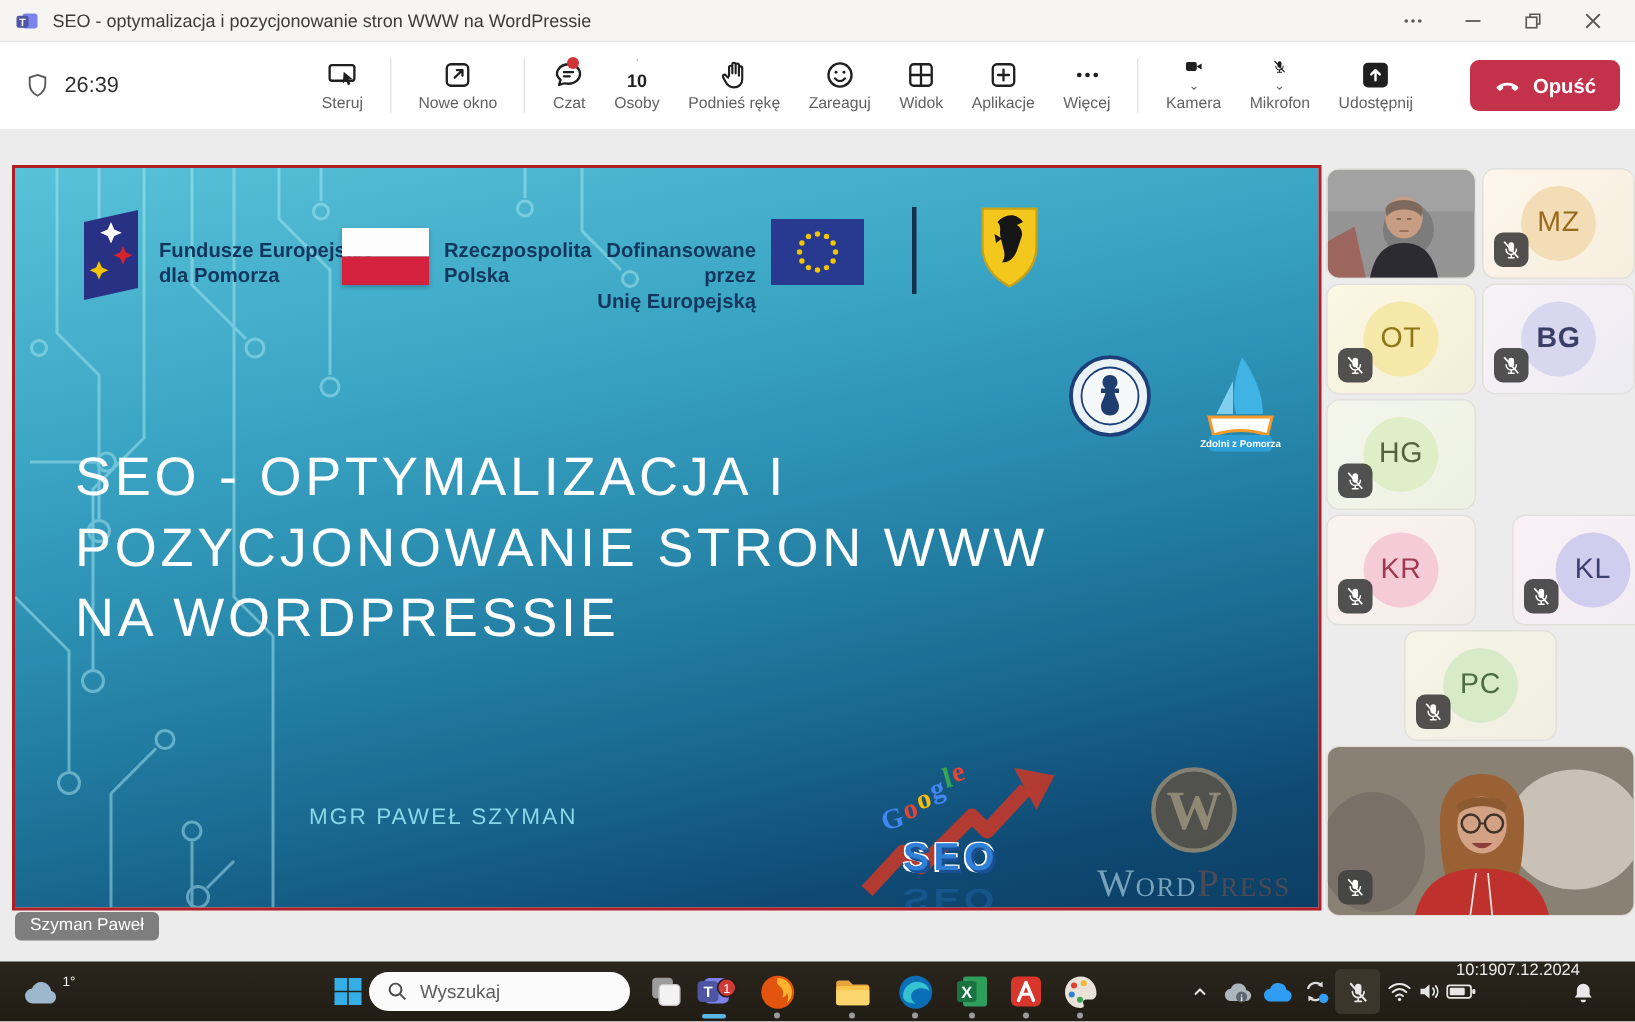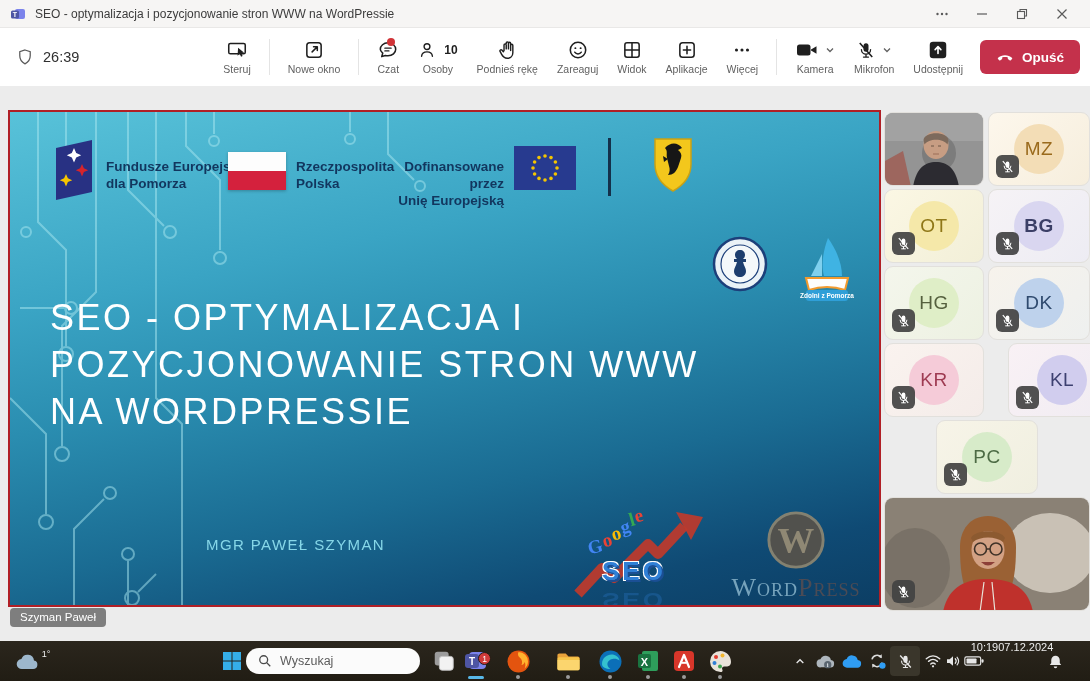--- a/index.html
+++ b/index.html
@@ -12,26 +12,26 @@
   .tb-title{font-size:12px;color:#3c3c3c;margin-left:9px;white-space:nowrap;}
   .tb-ctrls{position:absolute;right:8px;top:0;height:28px;display:flex;align-items:center;}
   .tb-ctrl{width:40px;height:28px;display:flex;align-items:center;justify-content:center;color:#5a5a5a;cursor:pointer;}
 
   
   .toolbar{position:absolute;top:28px;left:0;right:0;height:58px;background:#ffffff;}
   .timer{position:absolute;left:16px;top:0;height:100%;display:flex;align-items:center;gap:9px;color:#2f2f2f;font-size:14.5px;}
   .controls{position:absolute;right:10px;top:0;height:100%;display:flex;align-items:center;gap:7px;}
   .tb-btn{display:flex;flex-direction:column;align-items:center;justify-content:center;gap:3px;padding:4px 6px;color:#242424;cursor:pointer;border-radius:4px;position:relative;}
   .tb-label{font-size:10.5px;color:#616161;white-space:nowrap;line-height:1;}
-  .ico-row{display:flex;align-items:center;gap:6px;height:22px;}
+  .ico-row{display:flex;align-items:center;gap:6px;height:22px;flex-direction:column;}
   .v-div{width:1px;height:36px;background:#e4e4e4;margin:0 5px;}
   .red-dot{position:absolute;top:3px;right:10px;width:8px;height:8px;border-radius:50%;background:#d13438;}
   .czat-wrap{position:relative;}
   .count{font-size:12px;font-weight:bold;color:#1f1f1f;}
-  .leave{display:flex;align-items:center;gap:8px;background:#c4314b;color:#fff;border:none;border-radius:6px;height:34px;padding:0 16px;font-size:13.5px;font-weight:bold;font-family:inherit;cursor:pointer;margin-left:4px;}
+  .leave{display:flex;align-items:center;gap:8px;background:#c4314b;color:#fff;border:none;border-radius:6px;height:34px;padding:0 16px;font-size:13.5px;font-weight:bold;font-family:inherit;cursor:pointer;margin-left:25px;}
 
   
   .main{position:absolute;top:86px;left:0;right:0;bottom:40px;background:#ececec;}
 
   .slide{position:absolute;left:8px;top:24px;width:873px;height:497px;border:2px solid #b01f26;background:linear-gradient(168deg,#58c2d9 0%,#3aa4c4 30%,#2a8db0 48%,#1a6b92 70%,#0f4a74 88%,#0c3e64 100%);overflow:hidden;}
   .circuit{position:absolute;inset:0;z-index:0;}
   .slide > .content{position:absolute;inset:0;z-index:1;}
 
   .logo-text{font-size:13.5px;font-weight:bold;color:#12365e;line-height:17px;position:absolute;}
   .marshal{font-size:12.5px;letter-spacing:.3px;color:#143a52;line-height:16px;}
@@ -452,28 +452,20 @@
 
       <div class="tile av t-hg">
         <span class="avatar" style="background: rgb(223, 238, 199); color: rgb(85, 96, 62);">HG</span>
         <span class="badge">
             <svg width="15" height="15" viewBox="0 0 24 24">
               <use href="#micoff"></use>
             </svg>
           </span>
       </div>
 
-      <div class="tile av t-dk">
-        <span class="avatar" style="background: rgb(190, 210, 236); color: rgb(47, 74, 110);">DK</span>
-        <span class="badge">
-            <svg width="15" height="15" viewBox="0 0 24 24">
-              <use href="#micoff"></use>
-            </svg>
-          </span>
-      </div>
 
       <div class="tile av t-kr">
         <span class="avatar" style="background: rgb(245, 203, 216); color: rgb(158, 59, 82);">KR</span>
         <span class="badge">
             <svg width="15" height="15" viewBox="0 0 24 24">
               <use href="#micoff"></use>
             </svg>
           </span>
       </div>
 

